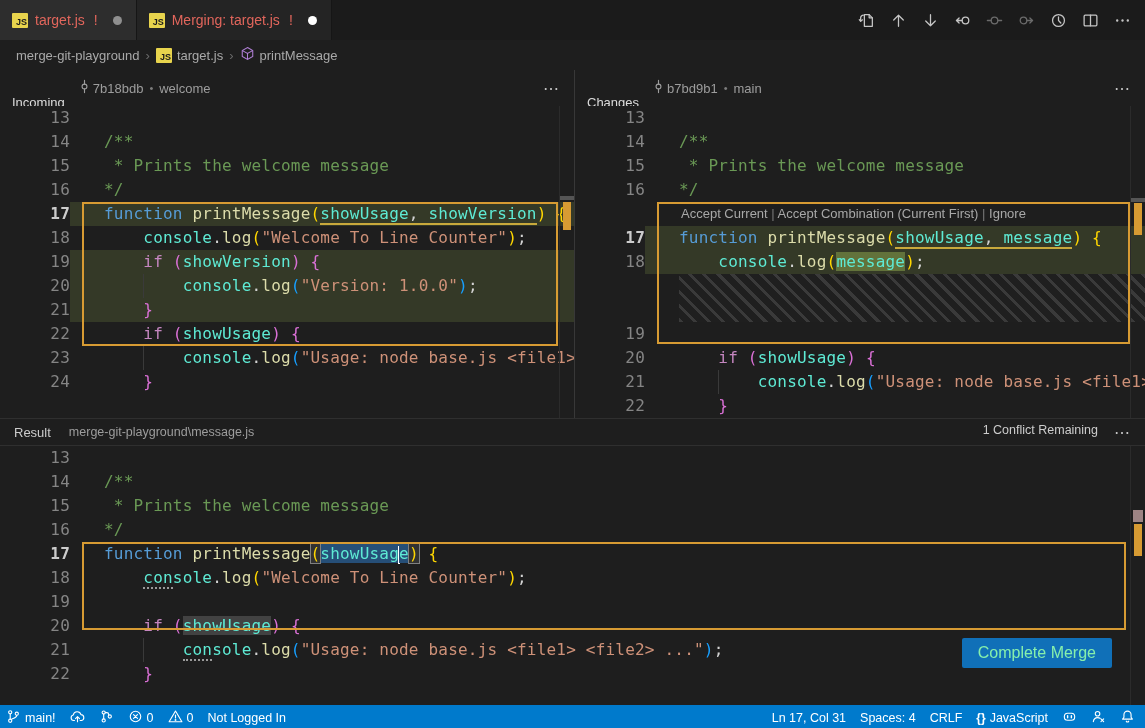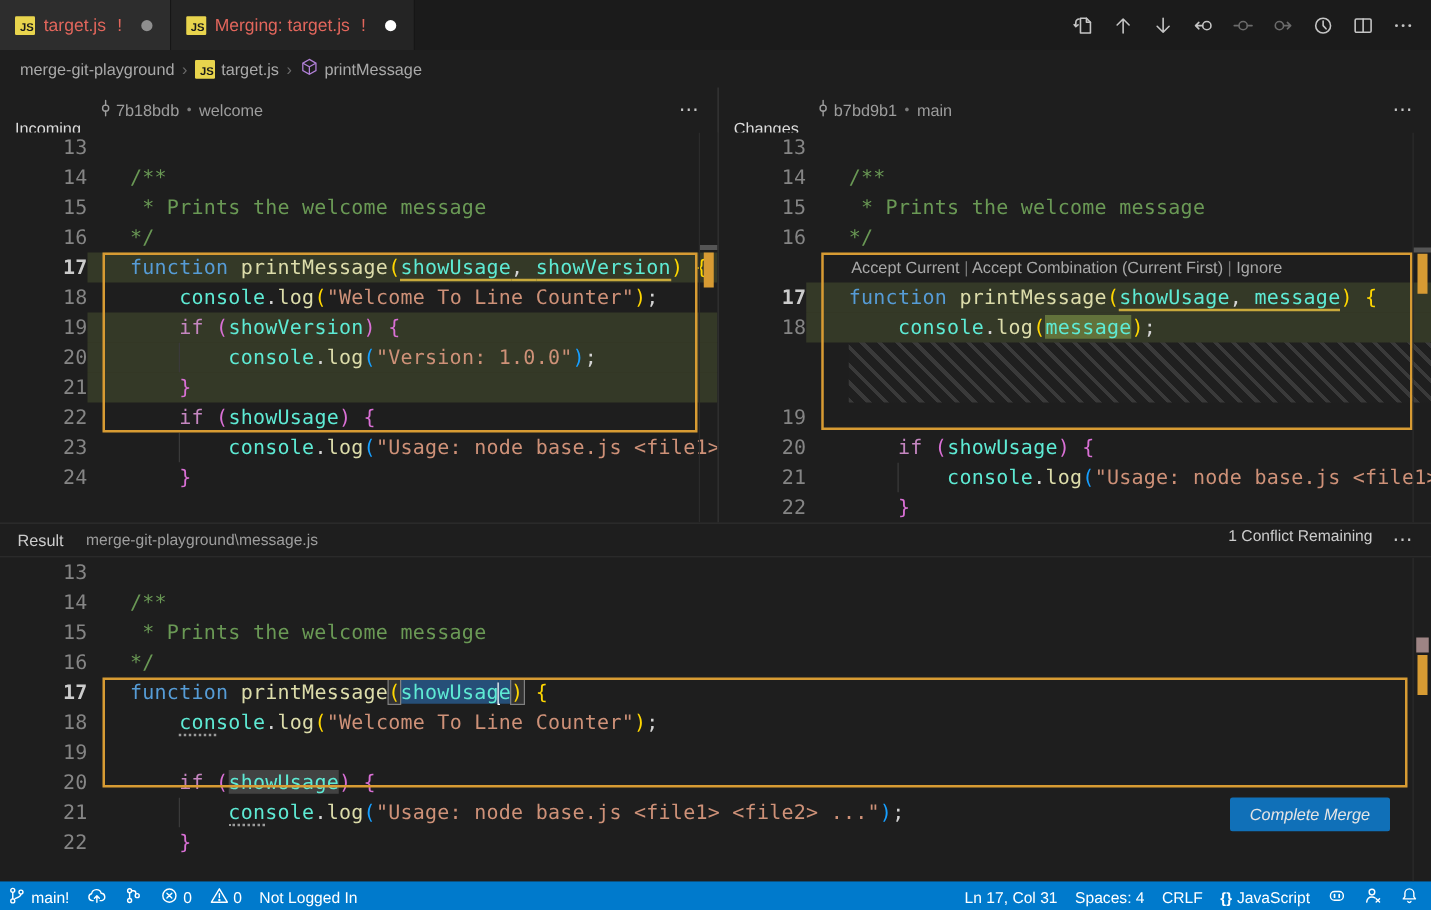--- a/index.html
+++ b/index.html
@@ -76,21 +76,21 @@
   .ruler{position:absolute;right:0;top:0;bottom:0;width:14px;z-index:4;border-left:1px solid #2b2b2b;}
   .mk{position:absolute;}
 
   
   #result-head{height:26px;flex:0 0 26px;border-top:1px solid #2f2f2f;border-bottom:1px solid #2f2f2f;display:flex;align-items:center;padding:0 14px;font-size:12.5px;position:relative;background:#1e1e1e;}
   #result-title{color:#cccccc;margin-right:18px;font-size:13px;}
   #result-path{color:#9d9d9d;}
   #result-right{position:absolute;right:14px;display:flex;gap:16px;}
   #conflict-remaining{color:#cccccc;}
 
-  #complete-merge{position:absolute;right:33px;top:192px;background:#1070b8;color:#e5e5e5;font-size:13px;padding:6px 16px;border:none;border-radius:2px;cursor:pointer;z-index:5;font-family:"Liberation Sans",sans-serif;font-style:italic;}
+  #complete-merge{position:absolute;right:33px;top:192px;background:#1070b8;color:#86efac;font-size:16px;padding:6px 16px;border:none;border-radius:2px;cursor:pointer;z-index:5;font-family:"Liberation Sans",sans-serif;}
 
   
   #statusbar{height:25px;flex:0 0 25px;background:#007ACC;display:flex;align-items:center;justify-content:space-between;color:#ffffff;font-size:12.5px;padding:0 10px 0 6px;}
   .sgroup{display:flex;align-items:center;gap:14px;height:100%;}
   .sitem{display:flex;align-items:center;gap:4px;cursor:pointer;height:100%;}
   .sitem svg{width:15px;height:15px;color:#fff;}
 </style>
 </head>
 <body>
 

